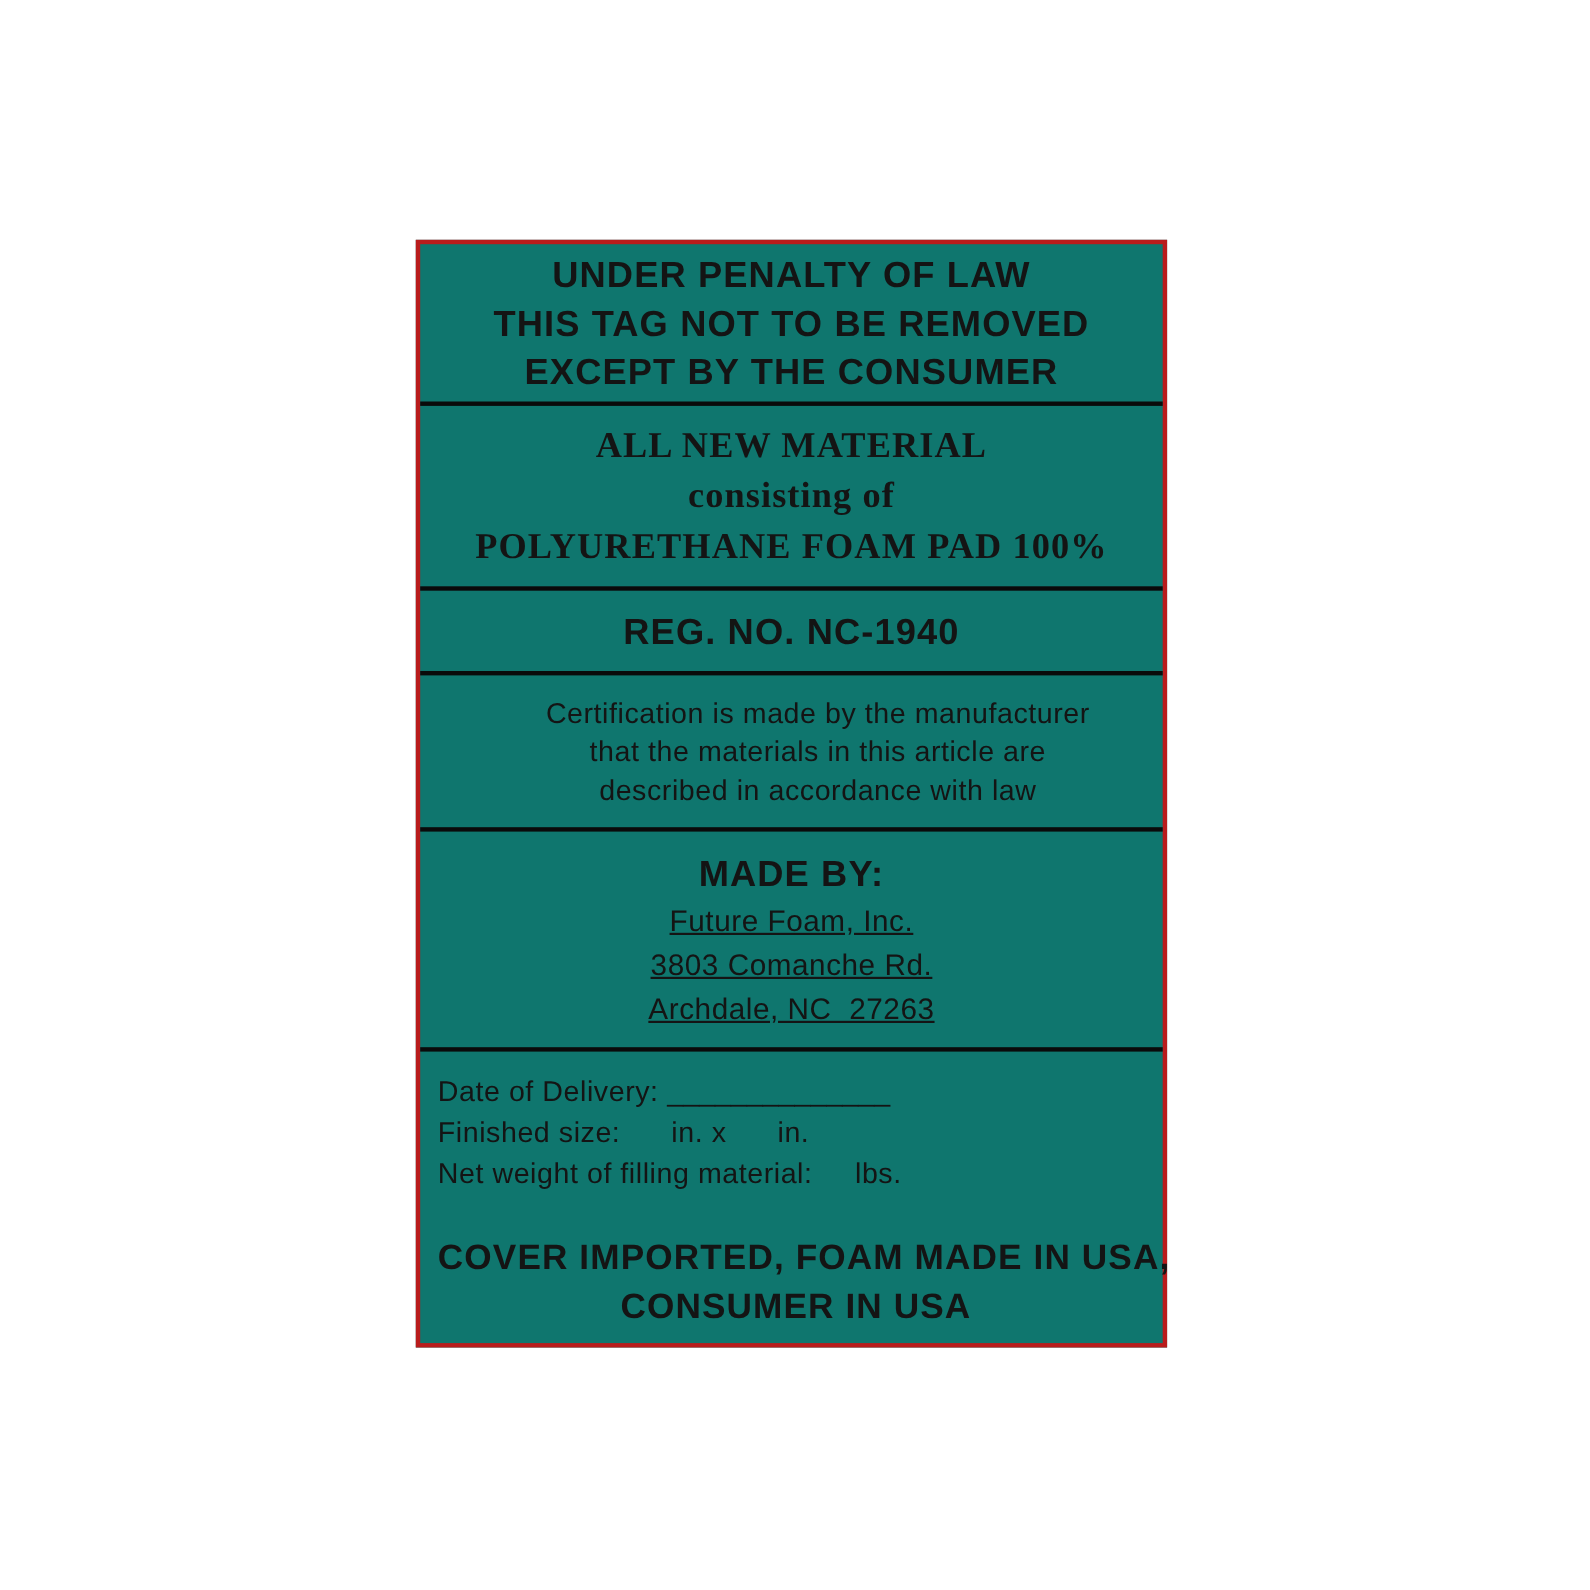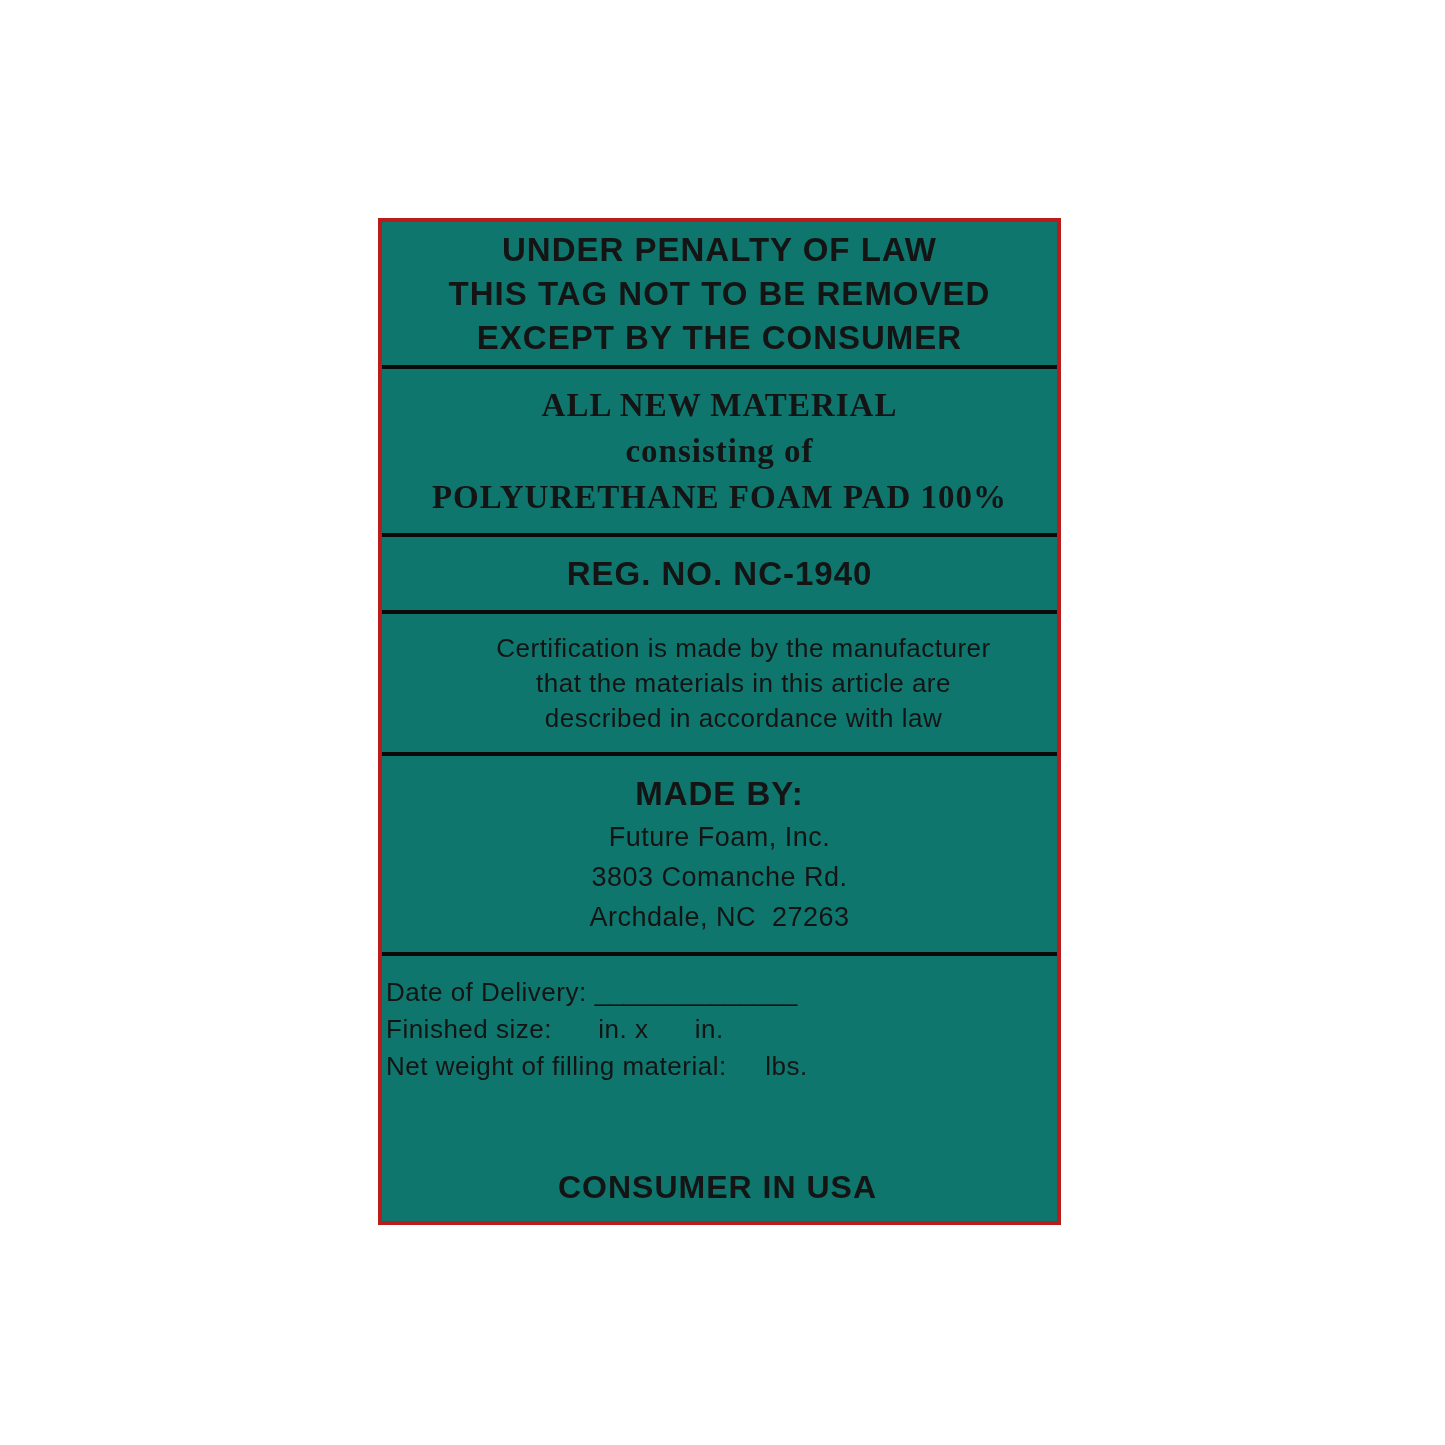--- a/index.html
+++ b/index.html
@@ -64,26 +64,27 @@
   .madeby-heading {
     font-weight: bold;
     font-size: 33px;
     letter-spacing: 1px;
     line-height: 46px;
   }
   .r-madeby .addr {
     font-size: 27px;
     line-height: 40px;
     letter-spacing: 0.5px;
+    text-decoration: underline;
   }
   .r-delivery {
     height: 265px;
     justify-content: flex-start;
     text-align: left;
-    padding: 18px 8px 12px 4px;
+    padding: 18px 8px 12px 16px;
   }
   .fill-line {
     font-size: 26px;
     line-height: 37px;
     letter-spacing: 0.5px;
   }
   .blank-line {
     display: inline-block;
     margin-left: 8px;
     letter-spacing: 0;
@@ -135,18 +136,19 @@
       <p class="addr">3803 Comanche Rd.</p>
       <p class="addr pre">Archdale, NC  27263</p>
     </section>
 
     <section class="row r-delivery">
       <p class="fill-line"><span>Date of Delivery:</span><span class="blank-line">______________</span></p>
       <p class="fill-line pre">Finished size:      in. x      in.</p>
       <p class="fill-line pre">Net weight of filling material:     lbs.</p>
 
       <div class="origin-footer">
+        <p>COVER IMPORTED, FOAM MADE IN USA,</p>
         <p>CONSUMER IN USA</p>
       </div>
     </section>
 
   </div>
 </div>
 
 </body></html>

